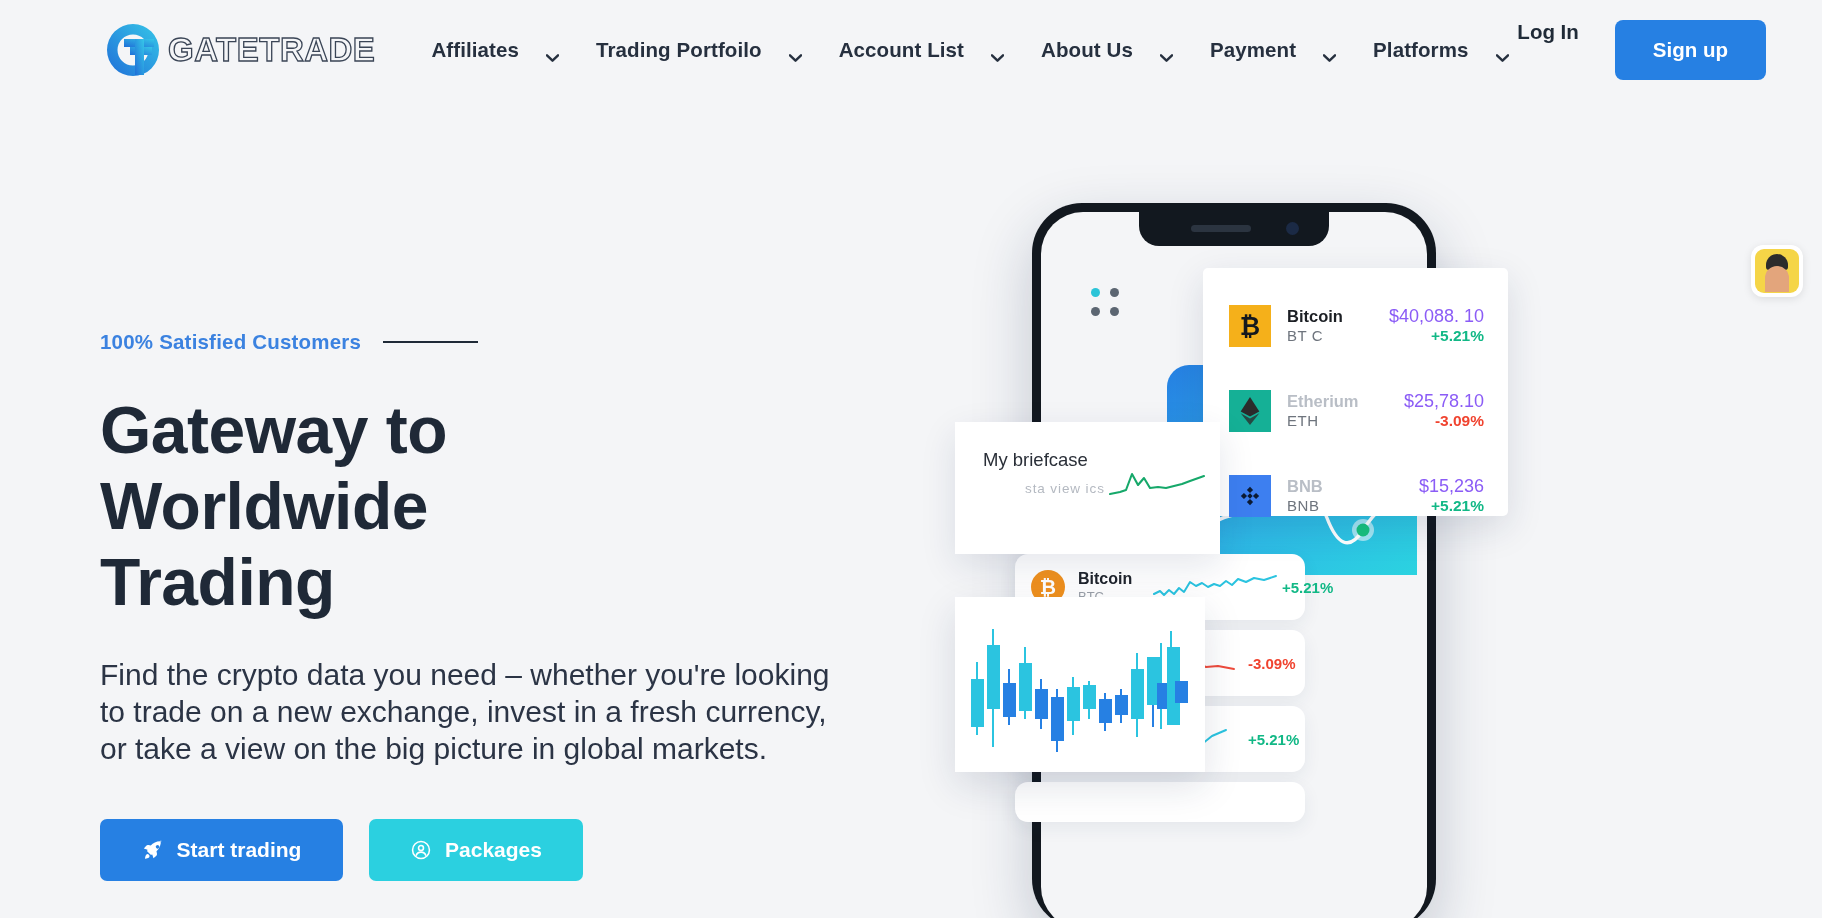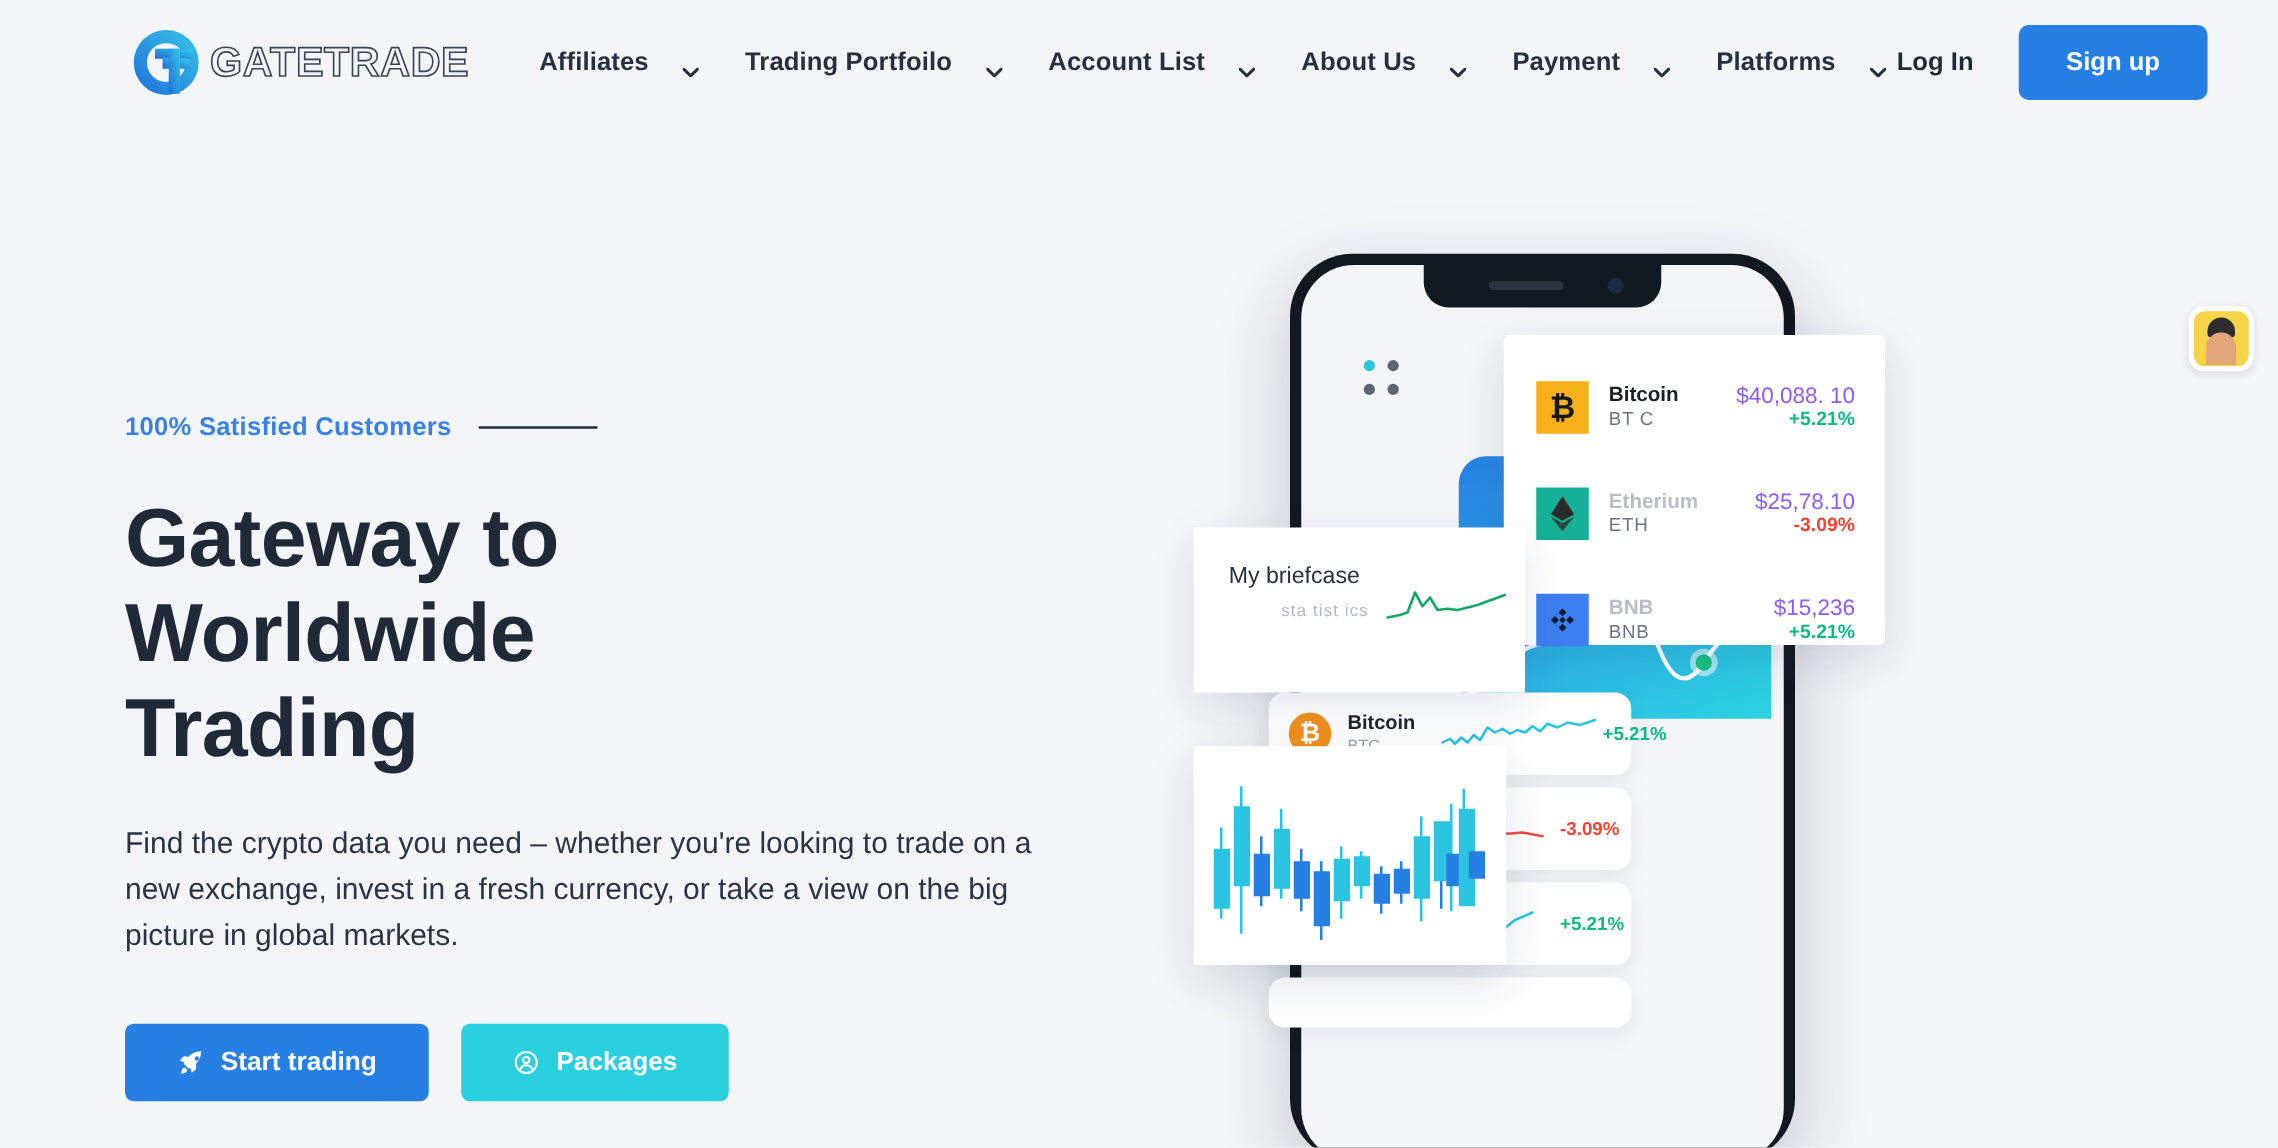--- a/index.html
+++ b/index.html
@@ -26,21 +26,21 @@
     font-family: "Liberation Sans", sans-serif;
   }
   .nav { display: flex; align-items: center; gap: 37px; margin-left: 56px; flex: 1 1 auto; }
   .nav-item {
     display: flex; align-items: flex-end; gap: 27px;
     font-size: 20.5px; font-weight: 700; color: #26303f;
     cursor: pointer; white-space: nowrap; letter-spacing: .1px;
   }
   .chev { display: block; width: 13px; height: 8px; }
   .chev svg { display: block; }
-  .auth { display: flex; align-items: center; gap: 36px; flex: 0 0 auto; }
+  .auth { display: flex; align-items: flex-start; gap: 36px; flex: 0 0 auto; }
   .login-link {
     font-size: 20.5px; font-weight: 700; color: #1f2a37;
     cursor: pointer; text-decoration: none; white-space: nowrap;
   }
   .signup-btn {
     background: #2680e3; color: #fff; border: none;
     font-size: 20.5px; font-weight: 700; font-family: inherit;
     padding: 0 38px; height: 60px; border-radius: 8px; cursor: pointer;
     white-space: nowrap;
   }
@@ -51,21 +51,21 @@
   .eyebrow {
     font-size: 20.5px; font-weight: 700; color: #3b82e0; letter-spacing: .2px;
     white-space: nowrap;
   }
   .eyebrow-line { width: 95px; height: 2px; background: #1f2a37; }
   .headline {
     font-size: 66px; line-height: 76px; font-weight: 700; color: #1f2937;
     letter-spacing: -.5px; margin-bottom: 36px; white-space: pre-line;
   }
   .lead {
-    font-size: 24px; line-height: 37px; color: #2b3445; max-width: 730px;
+    font-size: 30px; line-height: 37px; color: #2b3445; max-width: 730px;
     margin-bottom: 52px;
   }
   .cta-row { display: flex; gap: 26px; }
   .btn {
     display: inline-flex; align-items: center; justify-content: center; gap: 13px;
     height: 62px; border: none; border-radius: 7px; cursor: pointer;
     font-family: inherit; font-size: 21px; font-weight: 700; color: #fff;
   }
   .btn-primary { background: #2680e3; padding: 0 40px; min-width: 243px; text-align: right; }
   .btn-secondary { background: #2bd0e0; padding: 0 38px; min-width: 214px; }
@@ -406,21 +406,21 @@
         <div class="coin-figs">
           <div class="coin-price">$15,236</div>
           <div class="coin-chg up">+5.21%</div>
         </div>
       </div>
 
     </div>
 
     <div class="brief-card">
       <span class="brief-title">My briefcase</span>
-      <span class="brief-sub">sta tist ics</span>
+      <span class="brief-sub">sta view ics</span>
       <svg width="100" height="36" viewBox="0 0 100 36">
         <path d="M2 28 L12 26 L18 24 L24 8 L30 19 L36 12 L42 22 L50 21 L58 22 L66 20 L74 18 L82 15 L96 10" fill="none" stroke="#16a86a" stroke-width="2.1" stroke-linejoin="round" stroke-linecap="round"></path>
       </svg>
     </div>
 
     <div class="portfolio-title">My Portfoilo</div>
 
     <div class="pf-row r1">
       <div class="pf-icon">₿</div>
       <div class="pf-names">

